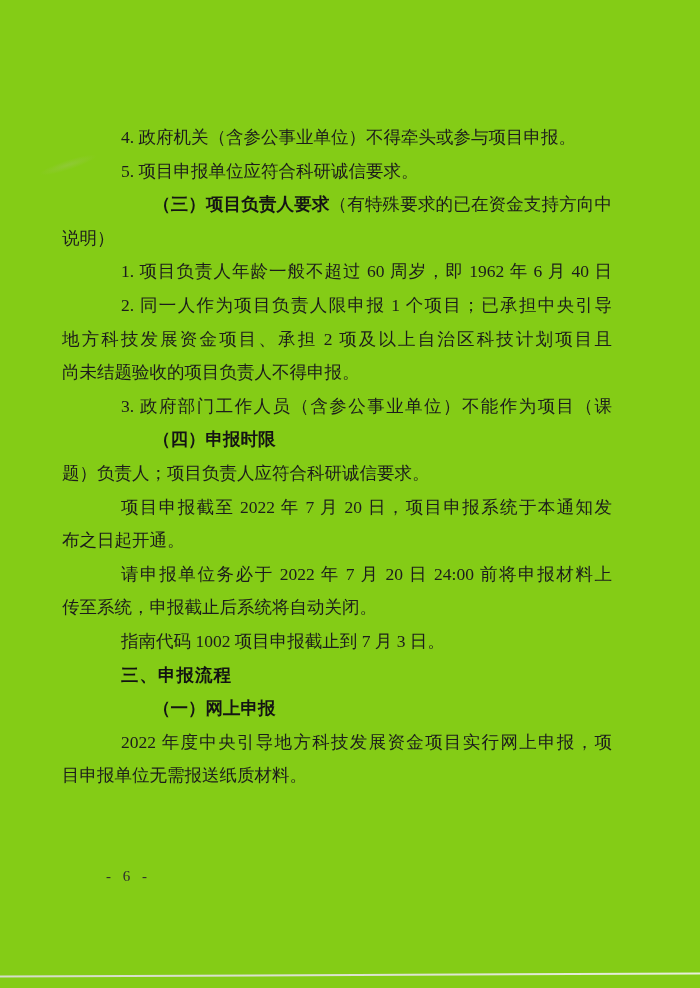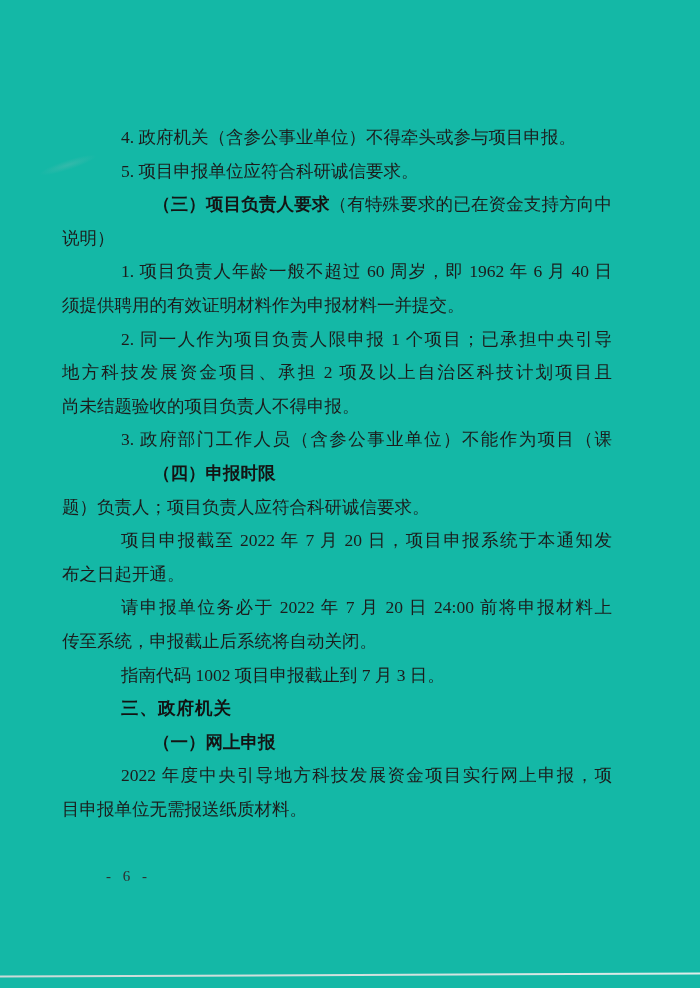--- a/index.html
+++ b/index.html
@@ -5,21 +5,21 @@
   html, body {
     margin: 0;
     padding: 0;
     background: #ffffff;
     font-family: "Liberation Serif", "DejaVu Serif", serif;
   }
   .page {
     position: relative;
     width: 700px;
     height: 988px;
-    background: #14b8a6;
+    background: #84cc16;
     overflow: hidden;
   }
   .content {
     position: absolute;
     left: 62px;
     top: 121px;
     width: 550px;
     color: #1c1c1c;
     font-size: 17.5px;
     line-height: 33.6px;
@@ -82,32 +82,31 @@
 <body>
 
 <div class="page">
   <div class="smudge"></div>
   <div class="content">
       <div class="line indent"><span class="seg-normal">4. 政府机关（含参公事业单位）不得牵头或参与项目申报。</span></div>
       <div class="line indent"><span class="seg-normal">5. 项目申报单位应符合科研诚信要求。</span></div>
       <div class="line indent fill"><span class="seg-bold">（三）项目负责人要求</span><span class="seg-normal">（有特殊要求的已在资金支持方向中</span></div>
       <div class="line"><span class="seg-normal">说明）</span></div>
       <div class="line indent fill"><span class="seg-normal">1. 项目负责人年龄一般不超过 60 周岁，即 1962 年 6 月 40 日</span></div>
-      <div class="line"><span class="seg-normal">须提供聘用的有效证明材料作为申报材料一并提交。</span></div>
       <div class="line indent fill"><span class="seg-normal">2. 同一人作为项目负责人限申报 1 个项目；已承担中央引导</span></div>
       <div class="line fill"><span class="seg-normal">地方科技发展资金项目、承担 2 项及以上自治区科技计划项目且</span></div>
       <div class="line"><span class="seg-normal">尚未结题验收的项目负责人不得申报。</span></div>
       <div class="line indent fill"><span class="seg-normal">3. 政府部门工作人员（含参公事业单位）不能作为项目（课</span></div>
       <div class="line indent"><span class="seg-bold">（四）申报时限</span></div>
       <div class="line"><span class="seg-normal">题）负责人；项目负责人应符合科研诚信要求。</span></div>
       <div class="line indent fill"><span class="seg-normal">项目申报截至 2022 年 7 月 20 日，项目申报系统于本通知发</span></div>
       <div class="line"><span class="seg-normal">布之日起开通。</span></div>
       <div class="line indent fill"><span class="seg-normal">请申报单位务必于 2022 年 7 月 20 日 24:00 前将申报材料上</span></div>
       <div class="line"><span class="seg-normal">传至系统，申报截止后系统将自动关闭。</span></div>
       <div class="line indent"><span class="seg-normal">指南代码 1002 项目申报截止到 7 月 3 日。</span></div>
-      <div class="line indent"><span class="seg-bold-sans">三、政府机关</span></div>
+      <div class="line indent"><span class="seg-bold-sans">三、申报流程</span></div>
       <div class="line indent"><span class="seg-bold">（一）网上申报</span></div>
       <div class="line indent fill"><span class="seg-normal">2022 年度中央引导地方科技发展资金项目实行网上申报，项</span></div>
       <div class="line"><span class="seg-normal">目申报单位无需报送纸质材料。</span></div>
     </div>
   <div class="footer">- 6 -</div>
   <div class="scan-line"></div>
 </div>
 
 </body></html>

